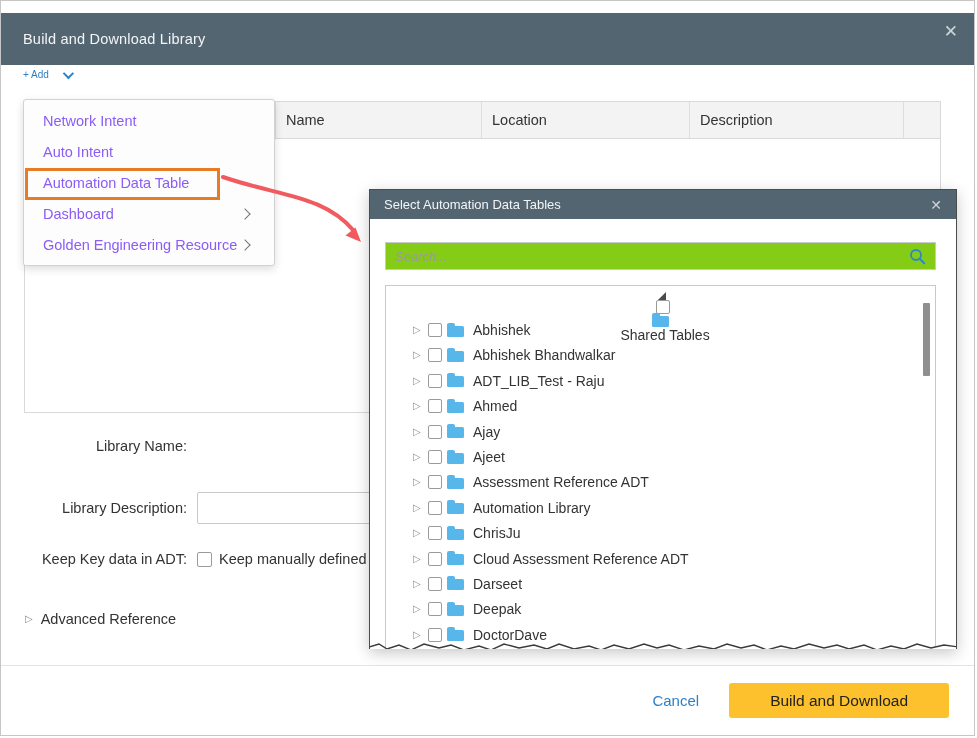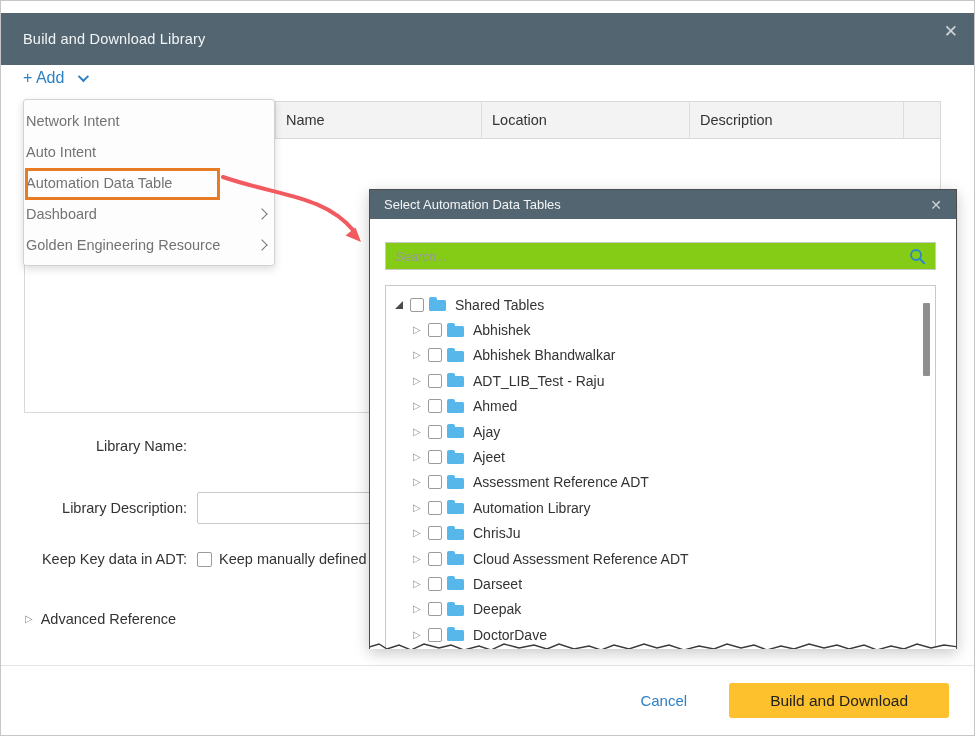--- a/index.html
+++ b/index.html
@@ -11,21 +11,21 @@
   
   .titlebar {
     position:absolute; left:0; top:12px; width:100%; height:52px;
     background:var(--header-slate,#546572); display:flex; align-items:center;
   }
   .titlebar .title { color:#f2f5f6; font-size:14.5px; padding-left:22px; letter-spacing:.2px; }
   .titlebar .close { position:absolute; right:16px; top:10px; color:#ccd4d9; font-size:17px; cursor:pointer; line-height:1; }
   
   .add-link {
     position:absolute; left:22px; top:68px; color:var(--accent-blue,#2e80c6);
-    font-size:16px; display:flex; align-items:center; gap:14px; cursor:pointer;
+    font-size:10px; display:flex; align-items:center; gap:14px; cursor:pointer;
   }
   .chev-down { width:8px; height:8px; border-right:2px solid var(--accent-blue,#2e80c6);
     border-bottom:2px solid var(--accent-blue,#2e80c6); transform:rotate(45deg) translateY(-2px); }
   
   .grid {
     position:absolute; left:23px; top:100px; width:917px; height:312px;
     border:1px solid #d9d9d9; background:#fff; z-index:1;
   }
   .grid-header { display:flex; height:37px; background:#f3f3f3; border-bottom:1px solid #d9d9d9; }
   .grid-header .cell {
@@ -33,22 +33,22 @@
     border-right:1px solid #ddd; height:100%;
   }
   .c0 { width:251px; } .c1 { width:206px; } .c2 { width:208px; } .c3 { width:214px; } .c4 { flex:1; border-right:none !important; }
   
   .menu {
     position:absolute; left:22px; top:98px; width:252px; background:#fdfdfd;
     border:1px solid #d2d2d2; border-radius:3px; box-shadow:0 3px 8px rgba(0,0,0,.14);
     z-index:5; padding:5px 0;
   }
   .menu-item {
-    height:31px; display:flex; align-items:center; padding:0 2px; font-size:14.5px;
-    color:#737373; cursor:pointer; justify-content:space-between;
+    height:31px; display:flex; align-items:center; padding:0 19px; font-size:14.5px;
+    color:#8b5cf6; cursor:pointer; justify-content:space-between;
   }
   .chev-right { width:8px; height:8px; border-top:1.6px solid #767676; border-right:1.6px solid #767676;
     transform:rotate(45deg); margin-right:6px; }
   .highlight-box {
     position:absolute; left:24px; top:167px; width:195px; height:32px;
     border:3px solid var(--highlight-orange,#e87c25); z-index:6; pointer-events:none;
   }
   
   .form { position:absolute; left:0; top:420px; width:100%; z-index:2; font-size:14.5px; color:#333; }
   .frow { position:absolute; display:flex; align-items:center; }
@@ -79,37 +79,37 @@
     flex:1; border:none; outline:none; font-size:13px; font-style:italic; color:#555;
     padding:0 9px; font-family:"Liberation Sans", sans-serif; background:transparent;
   }
   .searchbox input::placeholder { color:#9a9a9a; font-style:italic; }
   .search-ico { margin-right:9px; flex:none; display:flex; }
   .treepanel {
     position:absolute; left:15px; top:95px; width:551px; height:380px;
     border:1px solid #c9c9c9; background:#fff; overflow:hidden; padding-top:6px;
   }
   .trow { height:25.4px; display:flex; align-items:center; cursor:pointer; }
-  .trow.root { padding-left:9px; }
+  .trow.root { padding-left:9px;flex-direction:column; }
   .trow.child { padding-left:27px; }
   .exp-open { width:0; height:0; border-left:8px solid transparent; border-bottom:8px solid #4a4a4a; margin-right:7px; flex:none; }
   .exp-closed { color:#909090; font-size:10px; margin-right:6px; width:9px; flex:none; line-height:1; }
   .trow .cb { width:14px; height:14px; margin-right:5px; }
   .folder { position:relative; width:17px; height:11px; background:var(--folder-blue,#57b7ea); border-radius:1.5px; margin-right:9px; margin-top:2px; flex:none; }
   .folder::before { content:""; position:absolute; left:0; top:-3px; width:8px; height:4px; background:var(--folder-blue,#57b7ea); border-radius:2px 2px 0 0; }
   .tlabel { font-size:14px; color:#333; white-space:nowrap; }
   .vscroll { position:absolute; right:5px; top:17px; width:7px; height:73px; background:#8f8f8f; border-radius:1px; }
   .torn { position:absolute; left:-1px; bottom:-7px; width:590px; height:15px; z-index:11; pointer-events:none; }
   
   .arrow-svg { position:absolute; left:215px; top:168px; z-index:12; pointer-events:none; }
   
   .footer {
     position:absolute; left:0; bottom:0; width:100%; height:70px; background:#fff;
     border-top:1px solid #e4e4e4; display:flex; align-items:center; justify-content:flex-end;
-    gap:42px; padding-right:25px; z-index:3;
+    gap:30px; padding-right:25px; z-index:3;
   }
   .cancel-link { color:var(--accent-blue,#2e80c6); font-size:15px; cursor:pointer; }
   .primary-btn {
     background:var(--button-yellow,#fcc12c); border:none; border-radius:3px;
     font-size:15.5px; color:#222; padding:0 41px; height:35px; cursor:pointer;
     font-family:"Liberation Sans", sans-serif;
   }
 </style>
 </head>
 <body>

